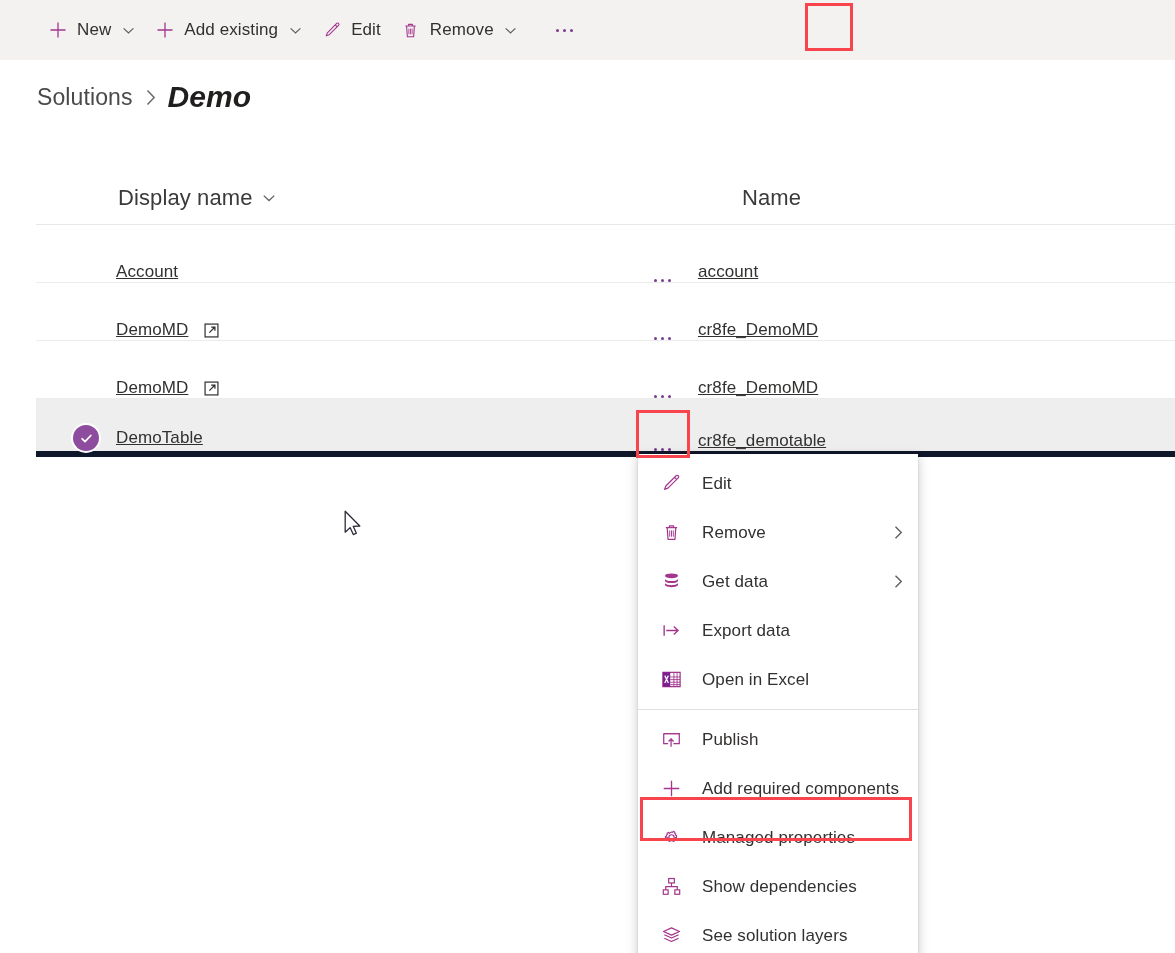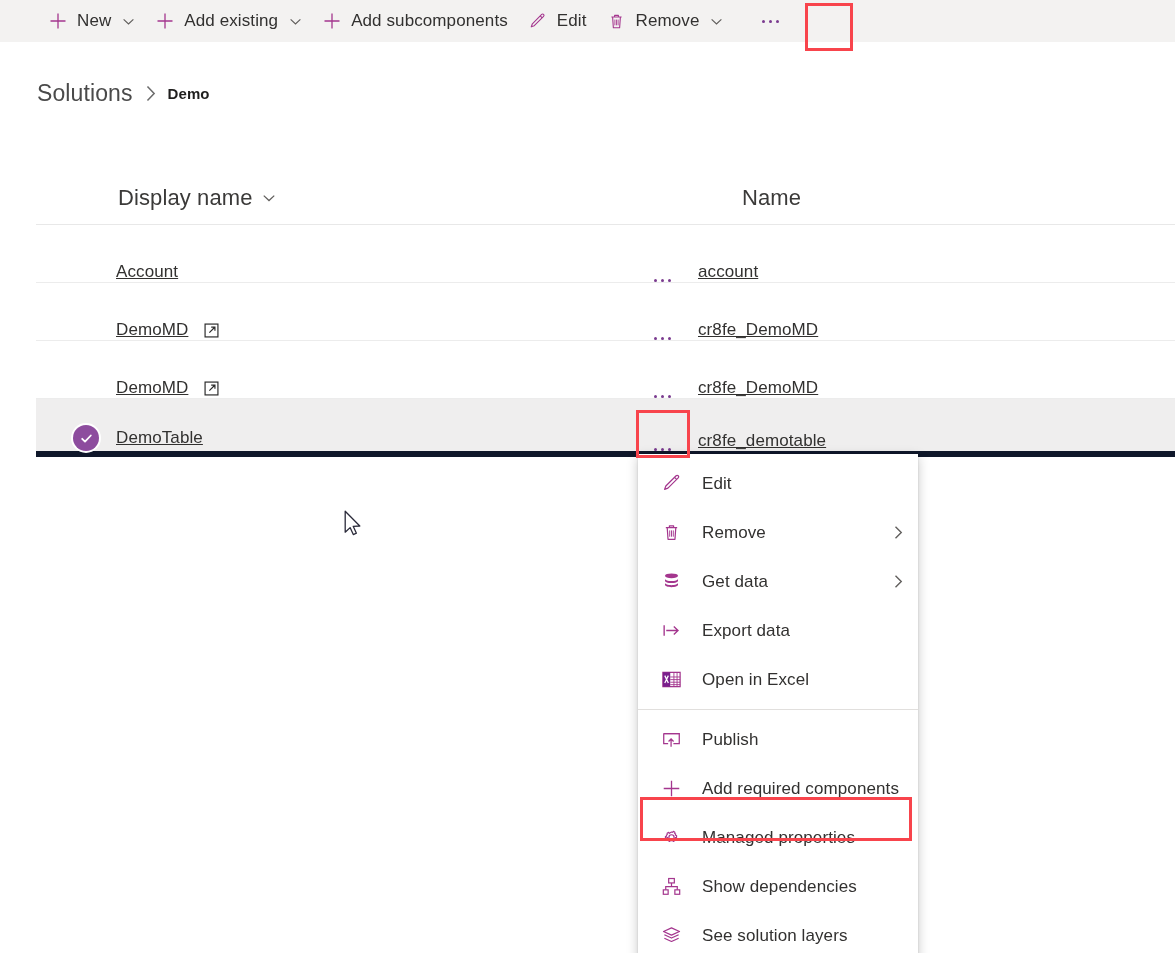--- a/index.html
+++ b/index.html
@@ -16,21 +16,21 @@
     color: #323130;
     position: relative;
     -webkit-font-smoothing: antialiased;
   }
 
   
   .commandbar {
     position: absolute;
     top: 0; left: 0;
     width: 1175px;
-    height: 42px;
+    height: 60px;
     background: #f3f2f1;
     display: flex;
     align-items: center;
     padding-left: 38px;
   }
 
   .cmd-btn {
     display: flex;
     align-items: center;
     height: 44px;
@@ -96,24 +96,25 @@
     font-size: 23px;
     color: #4a4a4a;
     cursor: pointer;
     letter-spacing: 0.1px;
   }
   .bc-sep {
     color: #6b6b6b;
     display: flex; align-items: center;
   }
   .bc-current {
-    font-size: 15px;
+    font-size: 30px;
     font-weight: bold;
     color: #201f1e;
     letter-spacing: 0.1px;
+    font-style: italic;
   }
 
   
   .grid {
     position: absolute;
     top: 172px;
     left: 36px;
     width: 1139px;
   }
 
@@ -271,28 +272,20 @@
         </svg>
     </span>
     <span class="cmd-label">Add existing</span>
     <span class="cmd-chev">
       <svg width="13" height="13" viewBox="0 0 12 12">
           <path d="M1.5 4L6 8.2 10.5 4" stroke="currentColor" stroke-width="1.1" fill="none"></path>
         </svg>
     </span>
   </div>
 
-  <div class="cmd-btn">
-    <span class="cmd-icon">
-      <svg width="20" height="20" viewBox="0 0 20 20">
-          <path d="M10 2.5v15M2.5 10h15" stroke="currentColor" stroke-width="1.3" fill="none"></path>
-        </svg>
-    </span>
-    <span class="cmd-label">Add subcomponents</span>
-  </div>
 
   <div class="cmd-btn">
     <span class="cmd-icon">
       <svg width="19" height="19" viewBox="0 0 20 20">
         <path d="M14.4 2.6a1.4 1.4 0 0 1 2 2L6.6 14.4 3.4 15.6l1.2-3.2z" fill="none" stroke="currentColor" stroke-width="1.15" stroke-linejoin="round"></path>
         <path d="M12.9 4.1l2 2" stroke="currentColor" stroke-width="1.15"></path>
       </svg>
     </span>
     <span class="cmd-label">Edit</span>
   </div>

